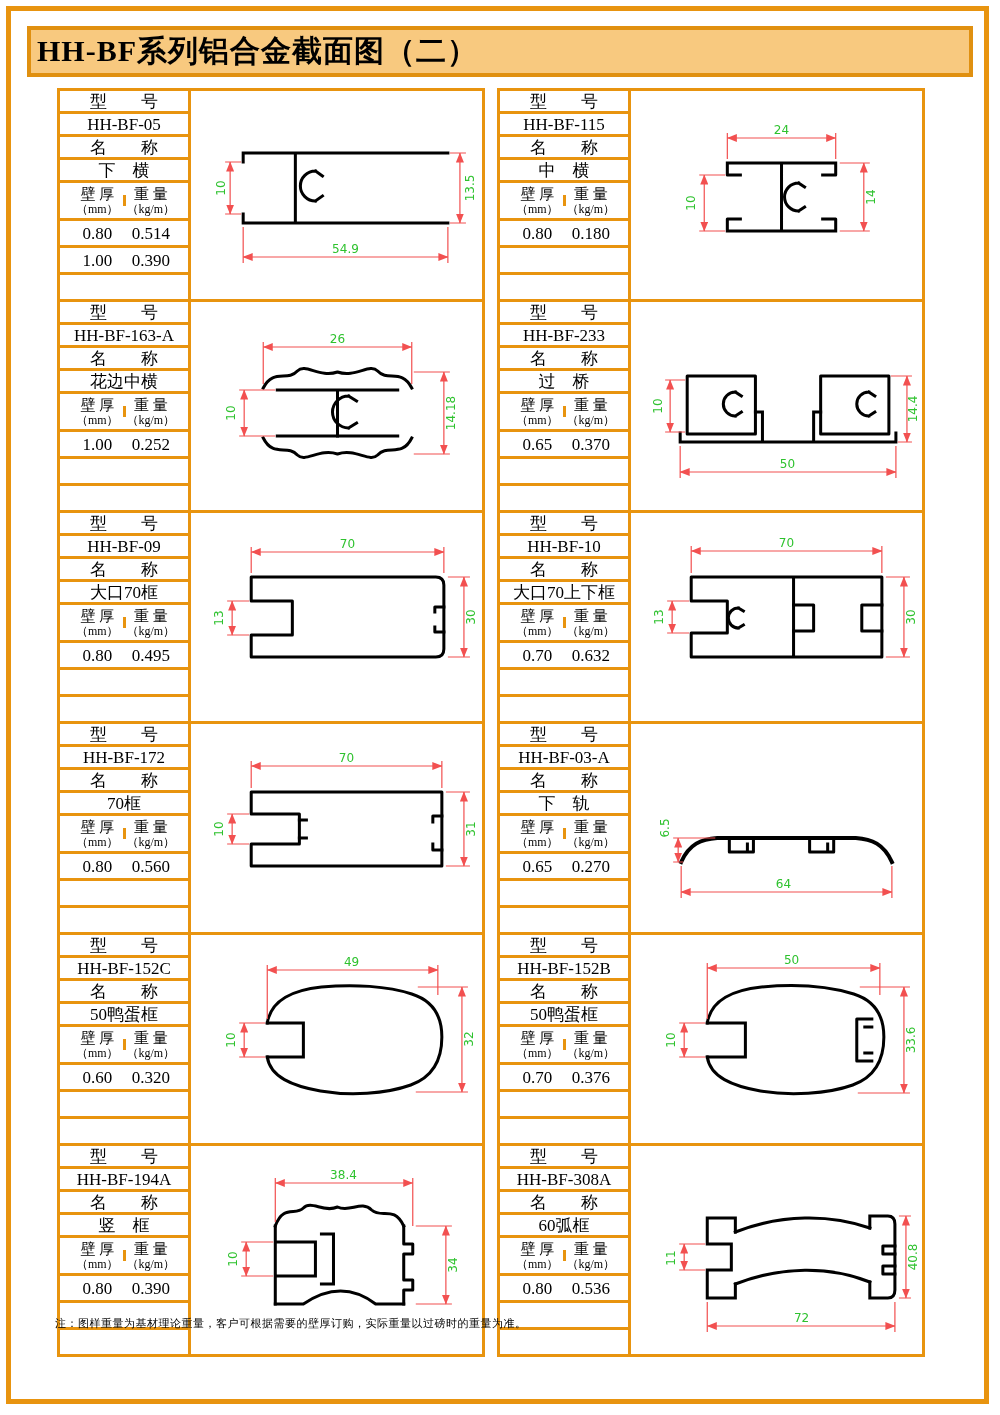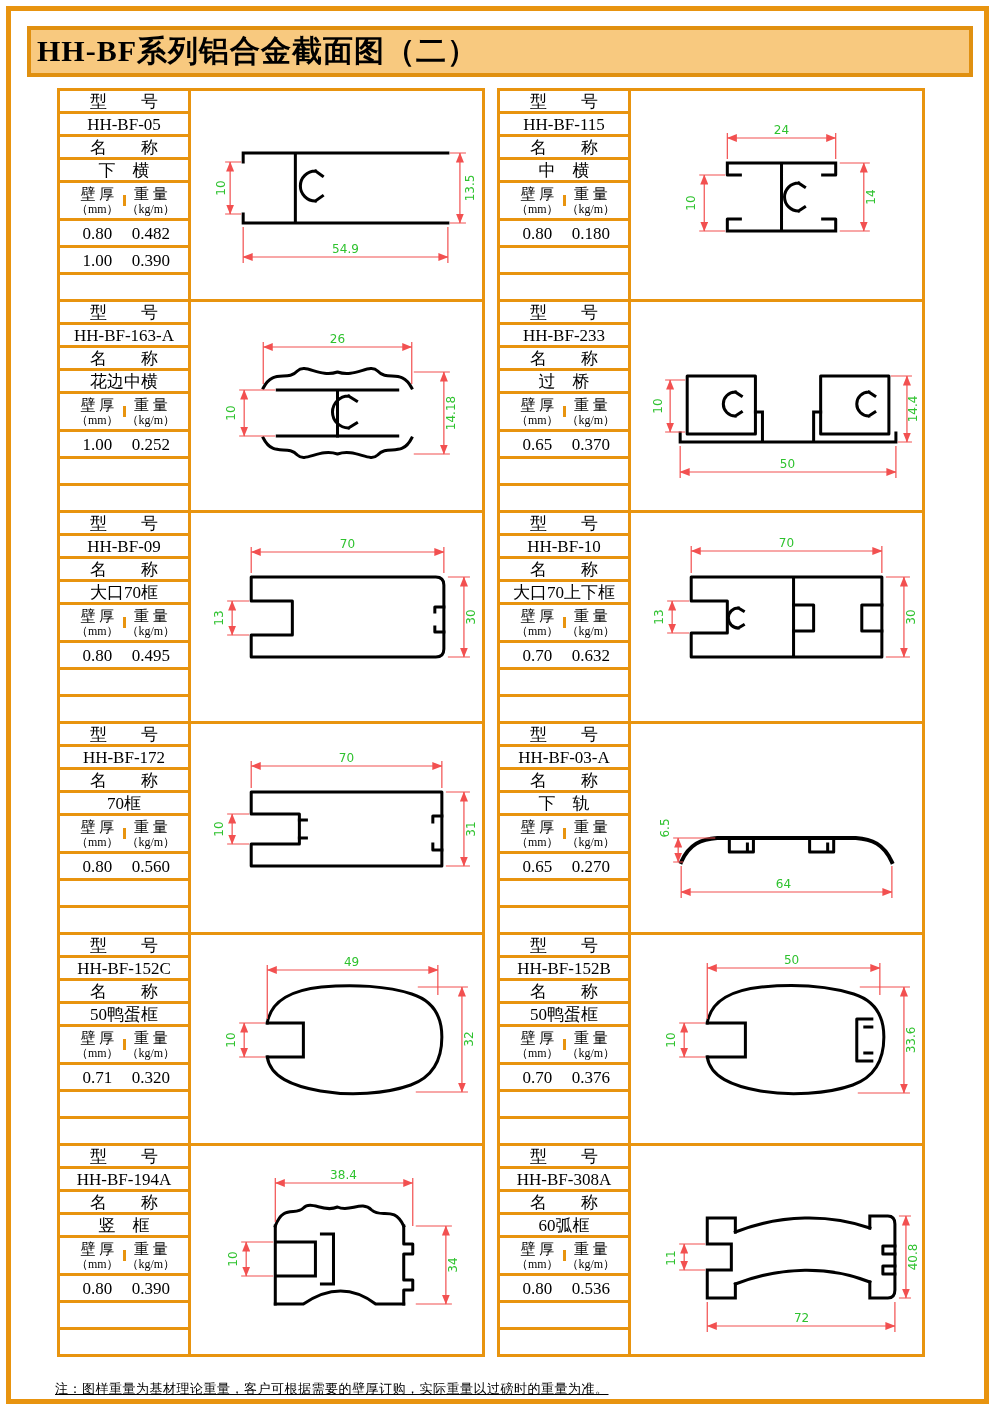--- a/index.html
+++ b/index.html
@@ -29,21 +29,21 @@
   .two .c:first-child { border-right:3px solid #e8940f; box-sizing:border-box; }
   .hdr .c { flex-direction:column; justify-content:center; gap:1px; }
   .hdr .l1 { font-size:15px; }
   .hdr .l2 { font-size:12px; }
   .draw { flex:1; position:relative; }
   .draw svg { width:100%; height:100%; display:block; }
   .p  { stroke:#000; stroke-width:3; fill:none; stroke-linecap:square; stroke-linejoin:round; }
   .p4 { stroke-width:4; }
   .dm { stroke:#f25050; stroke-width:1.2; fill:none; }
   .gt { fill:#2ec22e; font-family:"DejaVu Sans", sans-serif; font-size:12px; text-anchor:middle; }
-  .note { position:absolute; left:55px; top:1380px; font-size:13px; letter-spacing:0.5px;text-decoration:underline; }
+  .note { position:absolute; left:55px; top:1316px; font-size:11px; letter-spacing:0.5px; }
   .defs-holder { position:absolute; width:0; height:0; }
 </style>
 </head>
 <body>
 
 <svg class="defs-holder" aria-hidden="true">
   <defs>
     <marker id="arw" viewBox="0 0 10 8" refX="9.5" refY="4" markerWidth="10" markerHeight="8" orient="auto-start-reverse" markerUnits="userSpaceOnUse">
       <path d="M0,0 L10,4 L0,8 Z" fill="#f25050"></path>
     </marker>
@@ -69,21 +69,21 @@
                 <span class="l1">壁 厚</span>
                 <span class="l2">（mm）</span>
               </div>
             <div class="c">
                 <span class="l1">重 量</span>
                 <span class="l2">（kg/m）</span>
               </div>
           </div>
           <div class="r h26 two">
               <div class="c">0.80</div>
-              <div class="c">0.482</div>
+              <div class="c">0.514</div>
             </div>
           <div class="r h26 two">
               <div class="c">1.00</div>
               <div class="c">0.390</div>
             </div>
           <div class="r fill two">
               <div class="c"></div>
               <div class="c"></div>
             </div>
         </div>
@@ -453,21 +453,21 @@
             <div class="c">
                 <span class="l1">壁 厚</span>
                 <span class="l2">（mm）</span>
               </div>
             <div class="c">
                 <span class="l1">重 量</span>
                 <span class="l2">（kg/m）</span>
               </div>
           </div>
           <div class="r h26 two">
-              <div class="c">0.71</div>
+              <div class="c">0.60</div>
               <div class="c">0.320</div>
             </div>
           <div class="r h26 two">
               <div class="c"></div>
               <div class="c"></div>
             </div>
           <div class="r fill two">
               <div class="c"></div>
               <div class="c"></div>
             </div>

